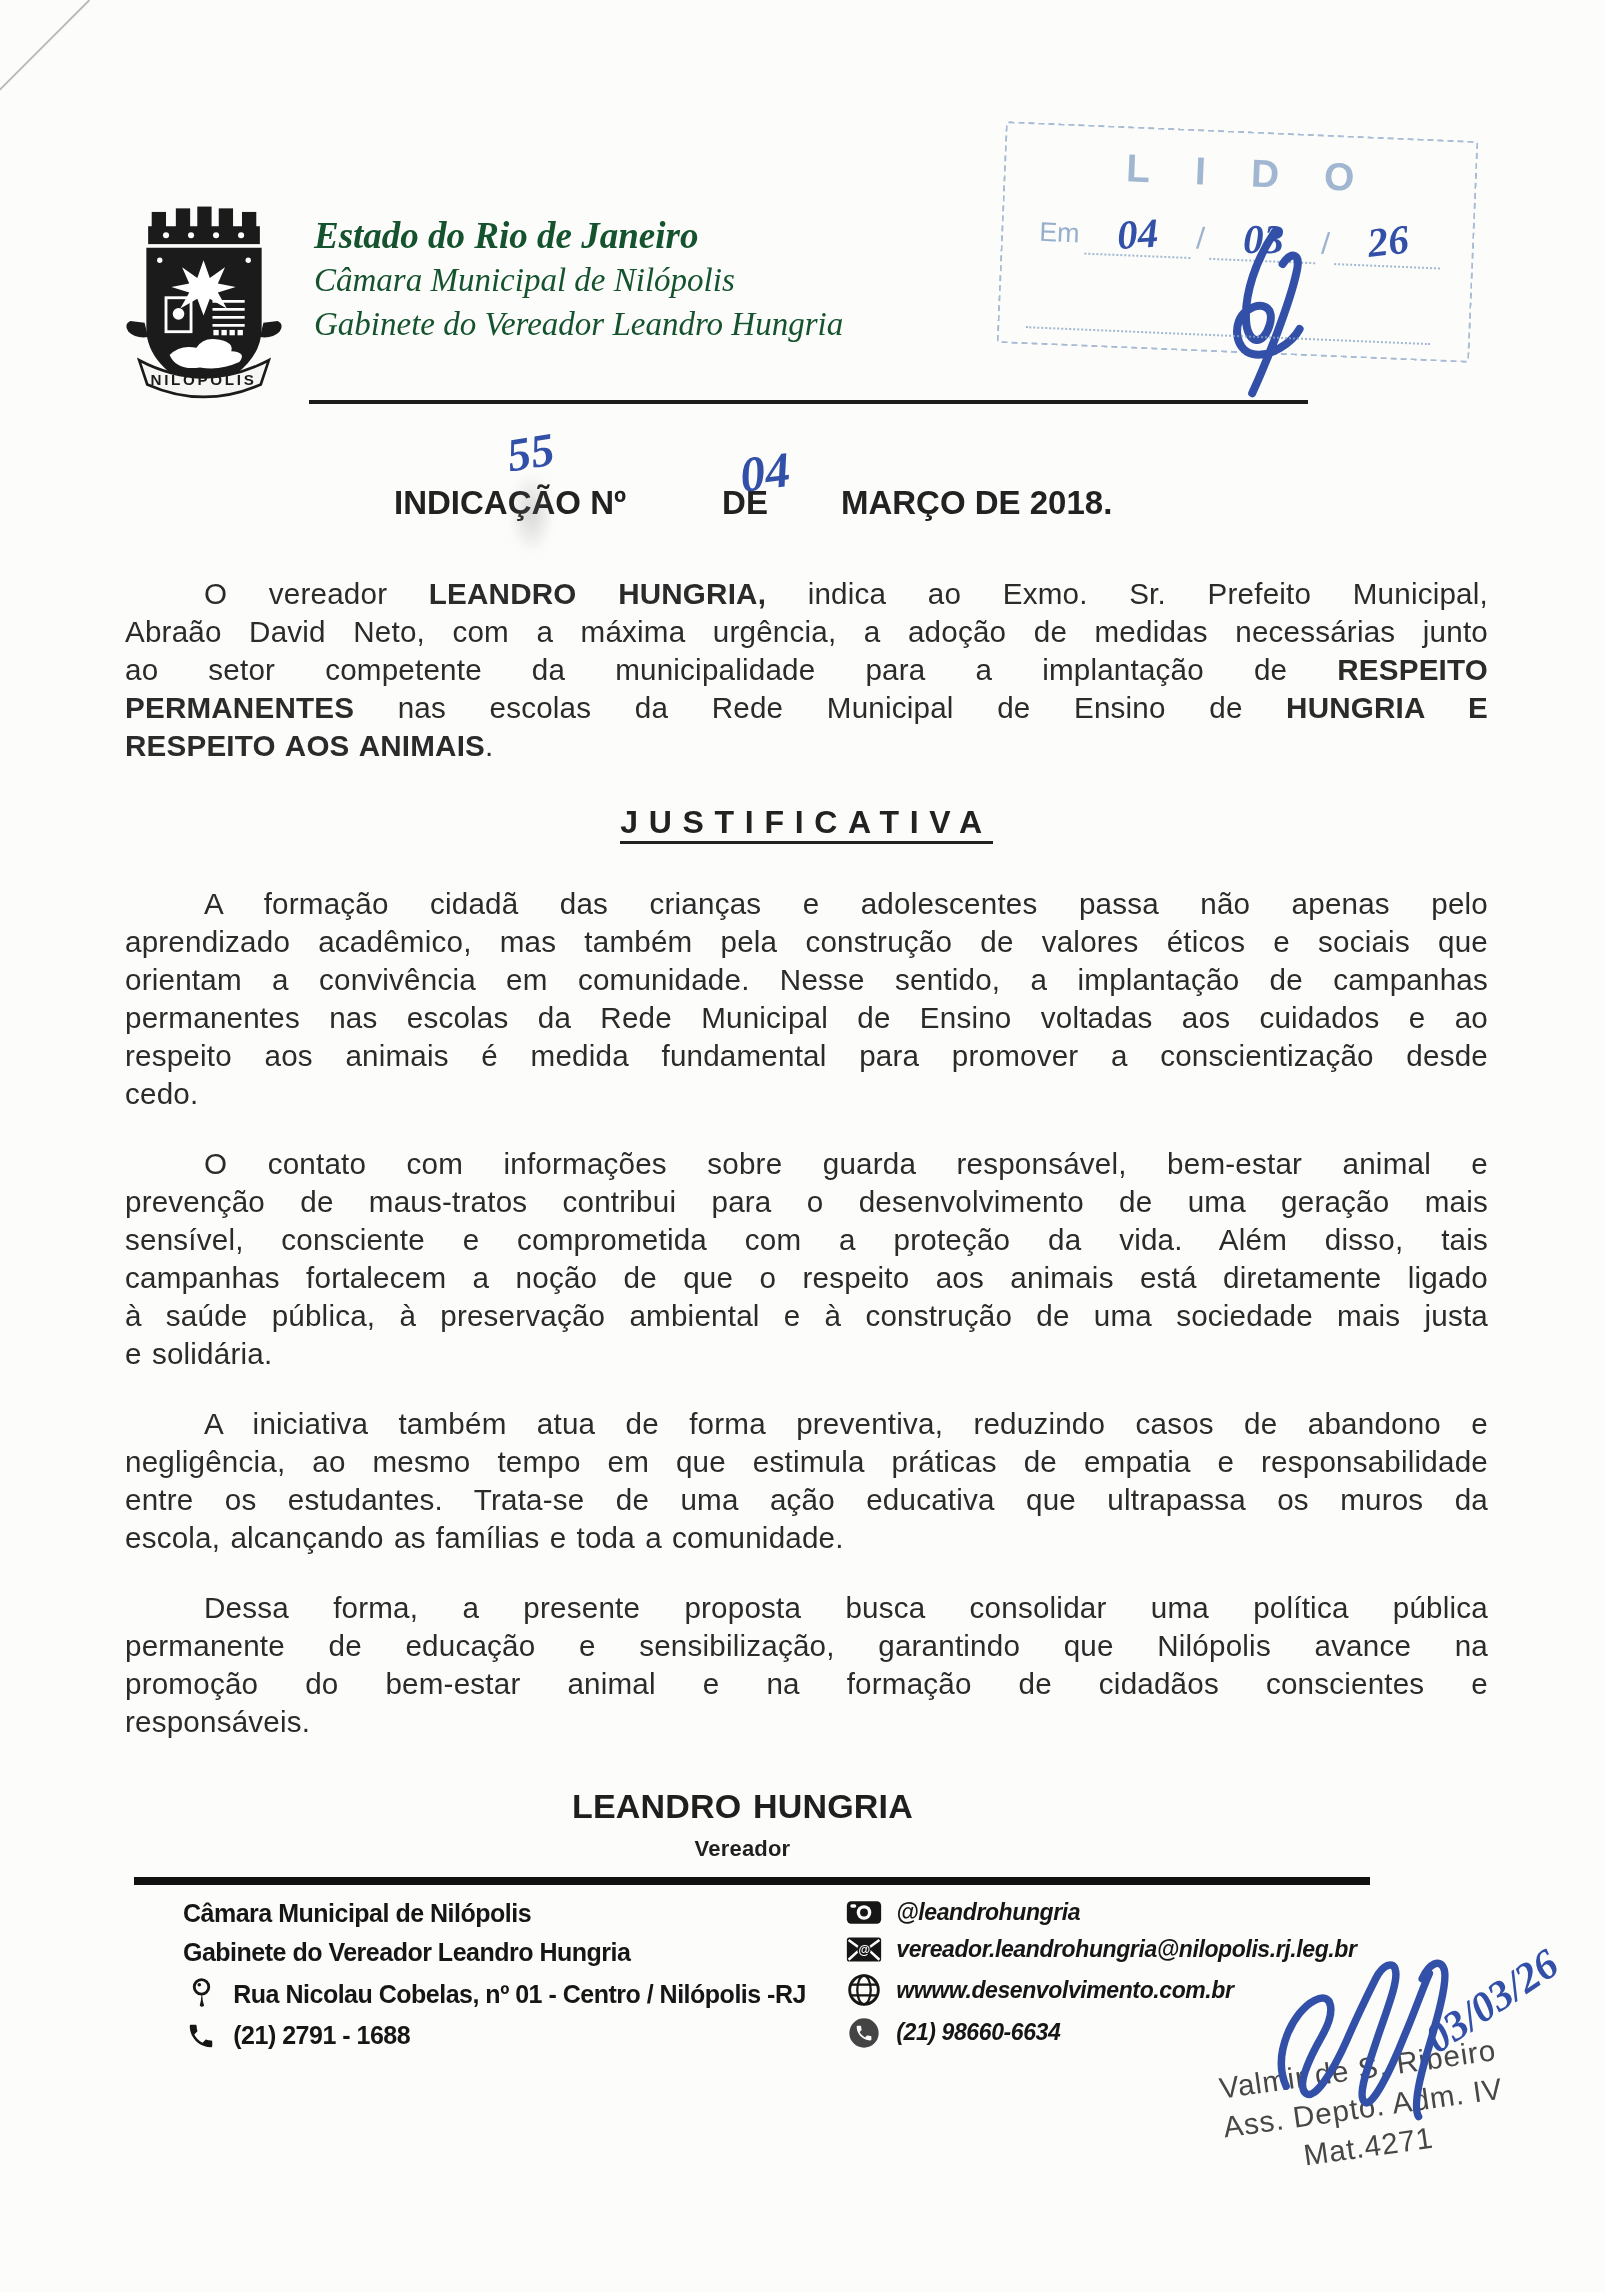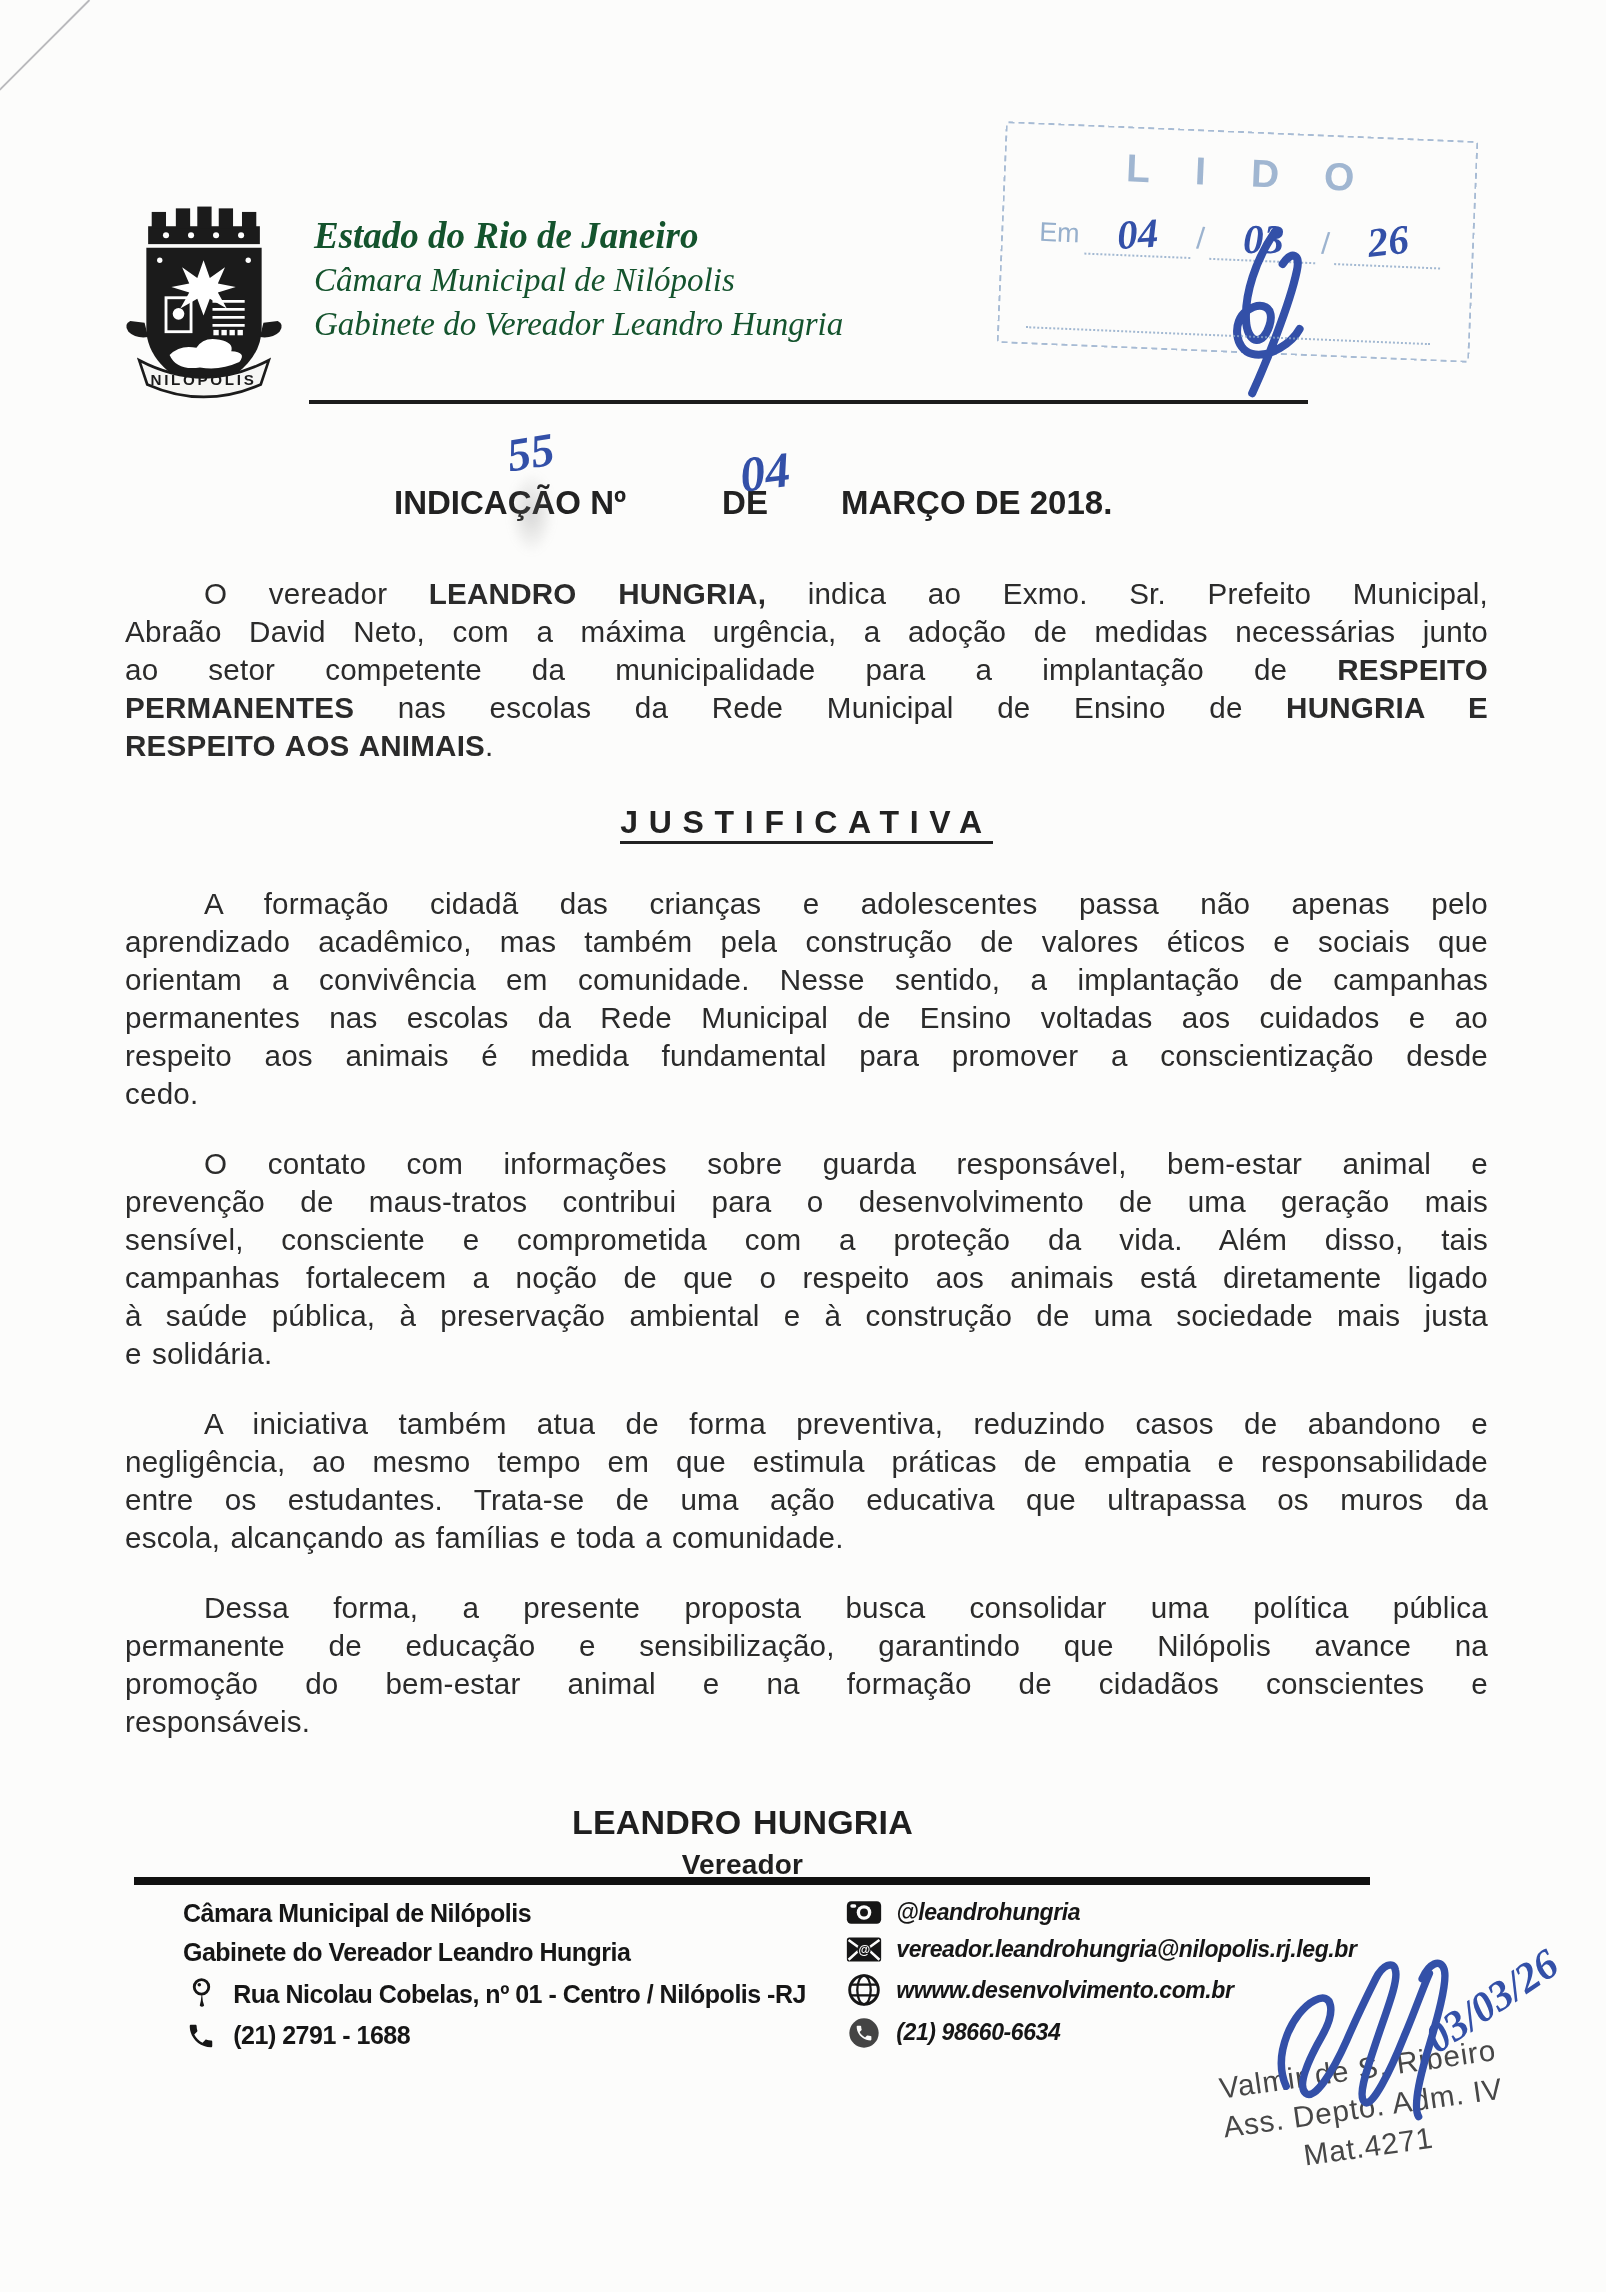--- a/index.html
+++ b/index.html
@@ -62,23 +62,23 @@
   .doc-body{position:absolute;left:125px;top:575px;width:1363px;font-size:29.6px;line-height:38px;
     letter-spacing:0.2px;word-spacing:1.8px;color:#2b2b2b;}
   .para{margin-bottom:32px;}
   .ln{display:block;text-align:justify;text-align-last:justify;}
   .ln.first{text-indent:79px;}
   .ln.last{text-align-last:left;}
   b{font-weight:bold;}
   .justificativa{margin:38px 0 41px;text-align:center;text-indent:0;}
   .justificativa span{display:inline-block;font-weight:bold;font-size:32px;letter-spacing:10.7px;
     border-bottom:3.6px solid #222;padding-bottom:0;color:#222;}
-  .sig-block{margin-top:60px;text-align:center;transform:translateX(-64px);color:#1f1f1f;}
+  .sig-block{margin-top:44px;text-align:center;transform:translateX(-64px);color:#1f1f1f;}
   .sig-name{font-size:34px;font-weight:bold;line-height:43px;}
-  .sig-role{font-size:28px;font-weight:bold;line-height:41px;}
+  .sig-role{font-size:22px;font-weight:bold;line-height:41px;}
 
   
   .footer{position:absolute;left:134px;top:1877px;width:1236px;color:var(--footer-text);}
   .f-rule{height:8px;background:#111;}
   .f-cols{display:flex;padding-left:49px;margin-top:14.3px;}
   .f-left{width:663px;}
   .f-right{flex:1;font-style:italic;}
   .f-row{display:flex;align-items:center;gap:14.3px;margin-bottom:9.9px;font-weight:bold;}
   .f-left .f-row{font-size:25px;letter-spacing:-0.5px;}
   .f-right .f-row{font-size:23px;letter-spacing:-0.4px;}

